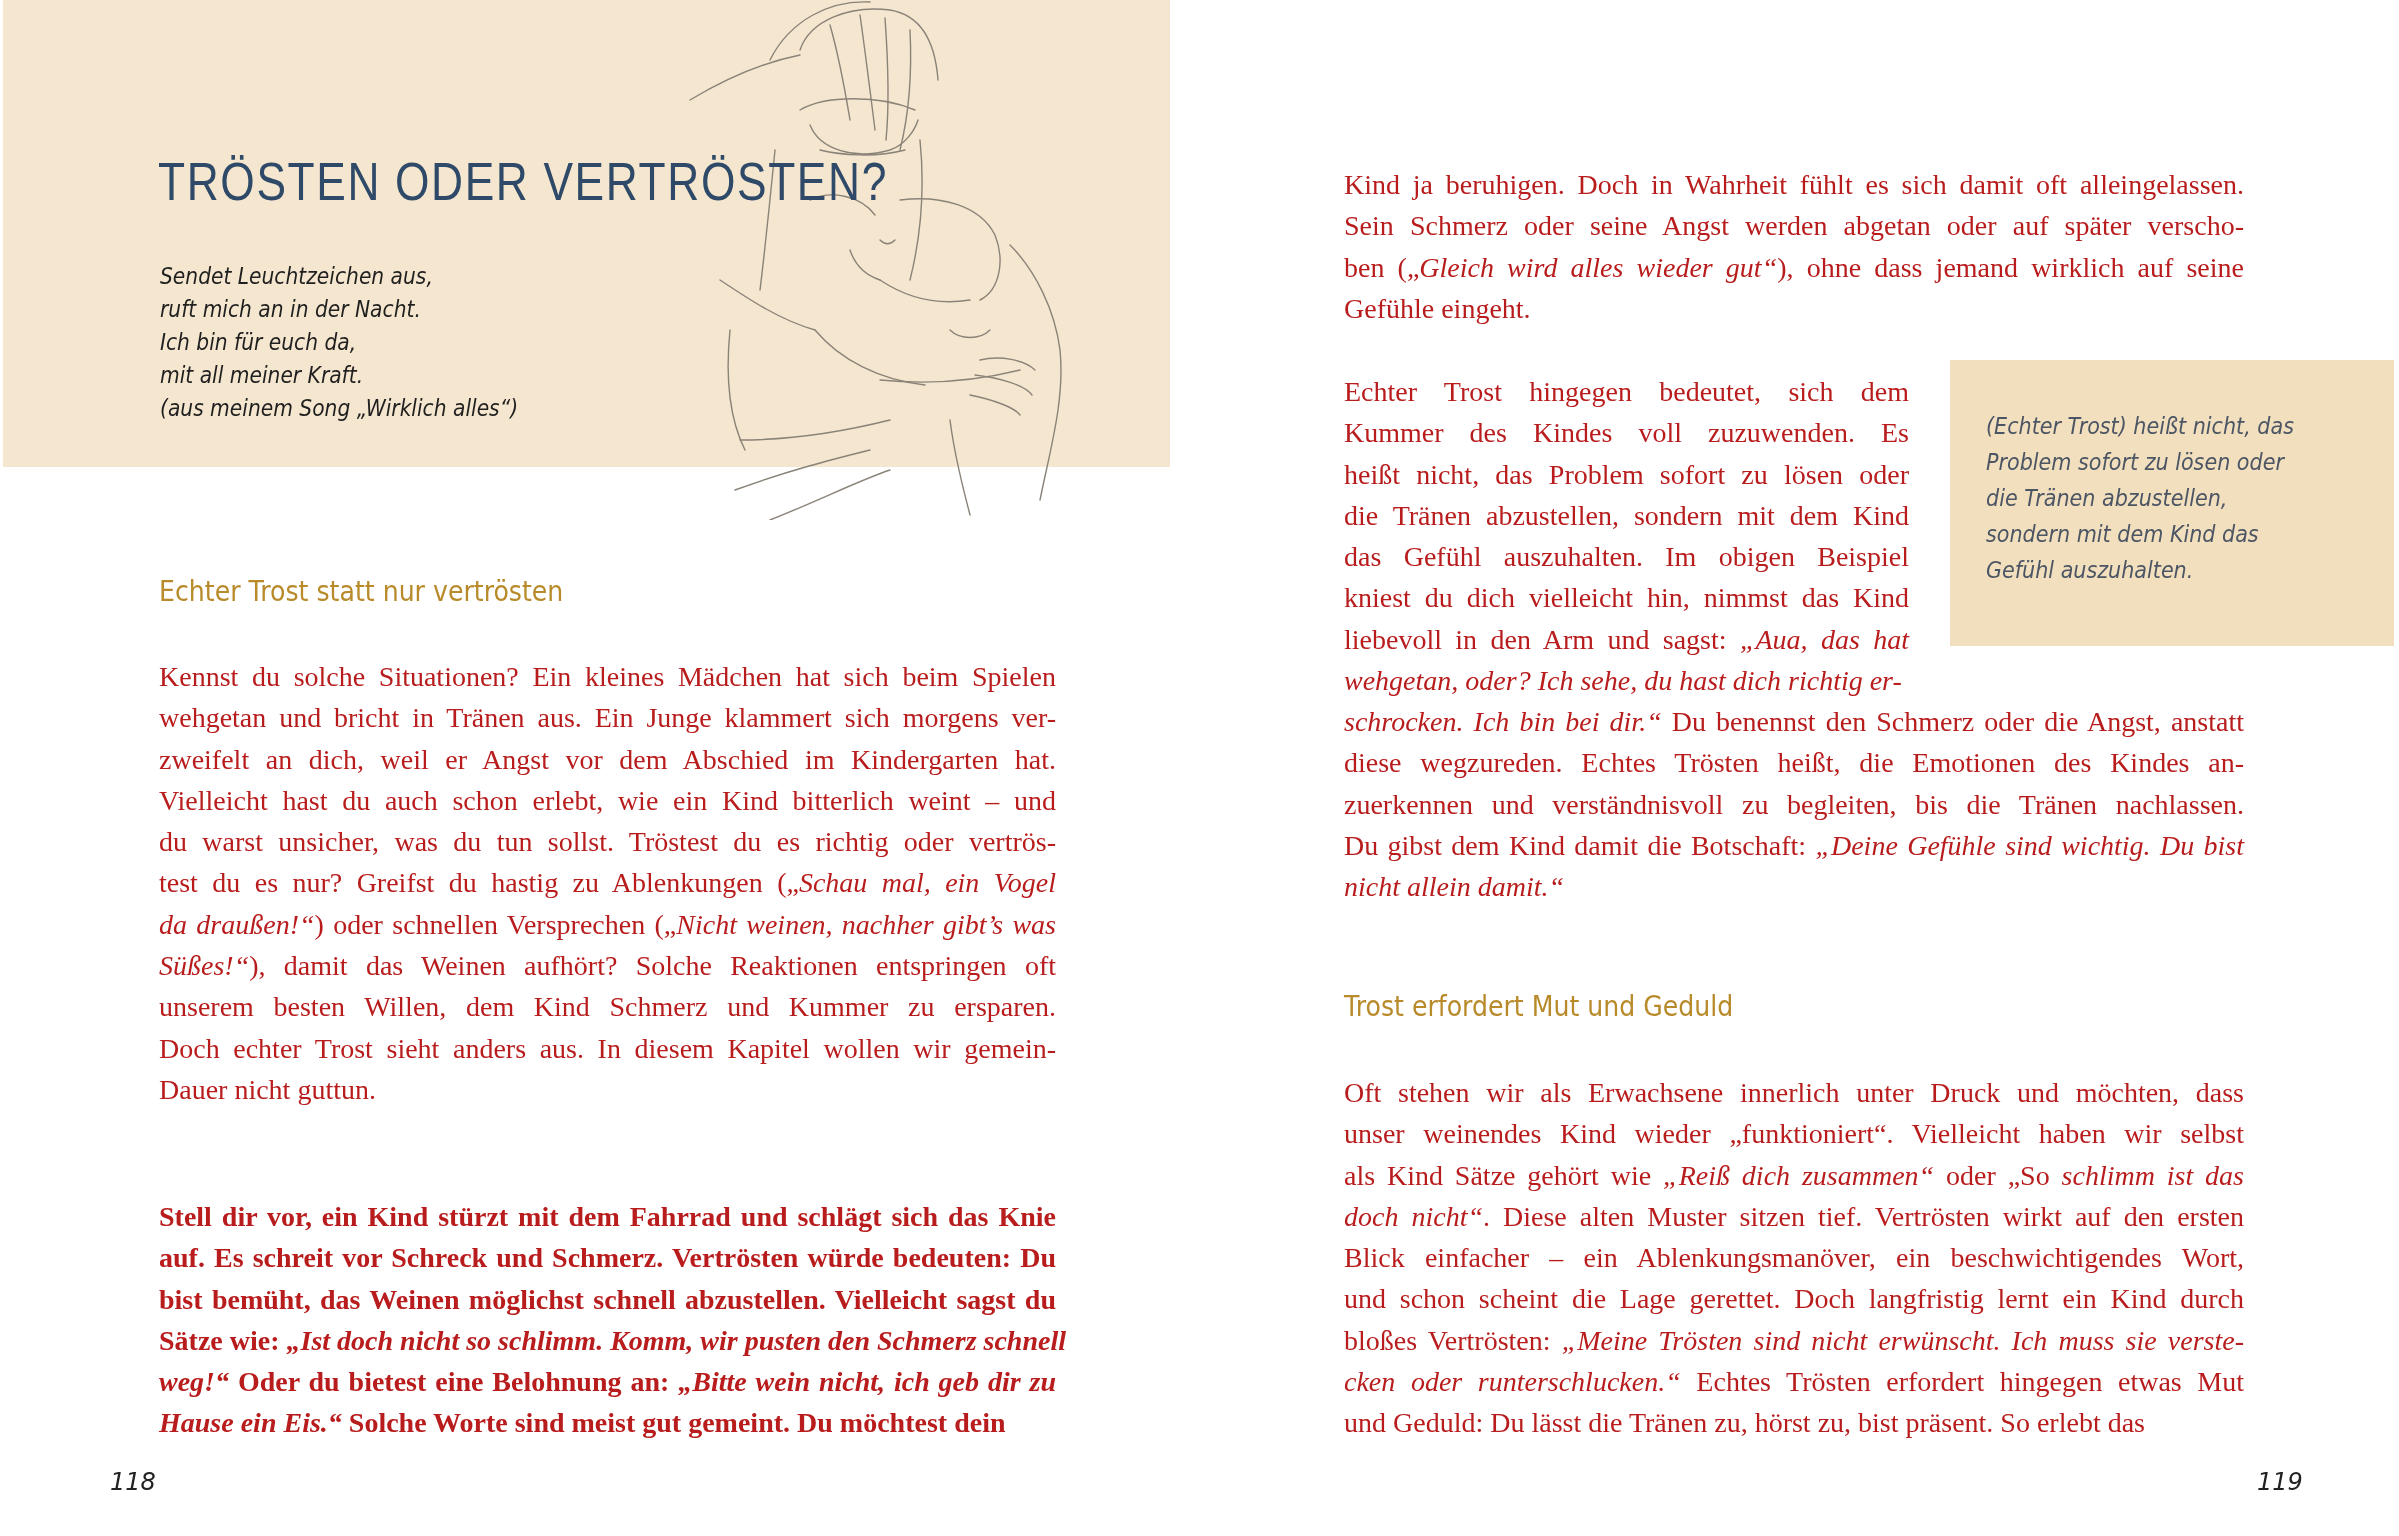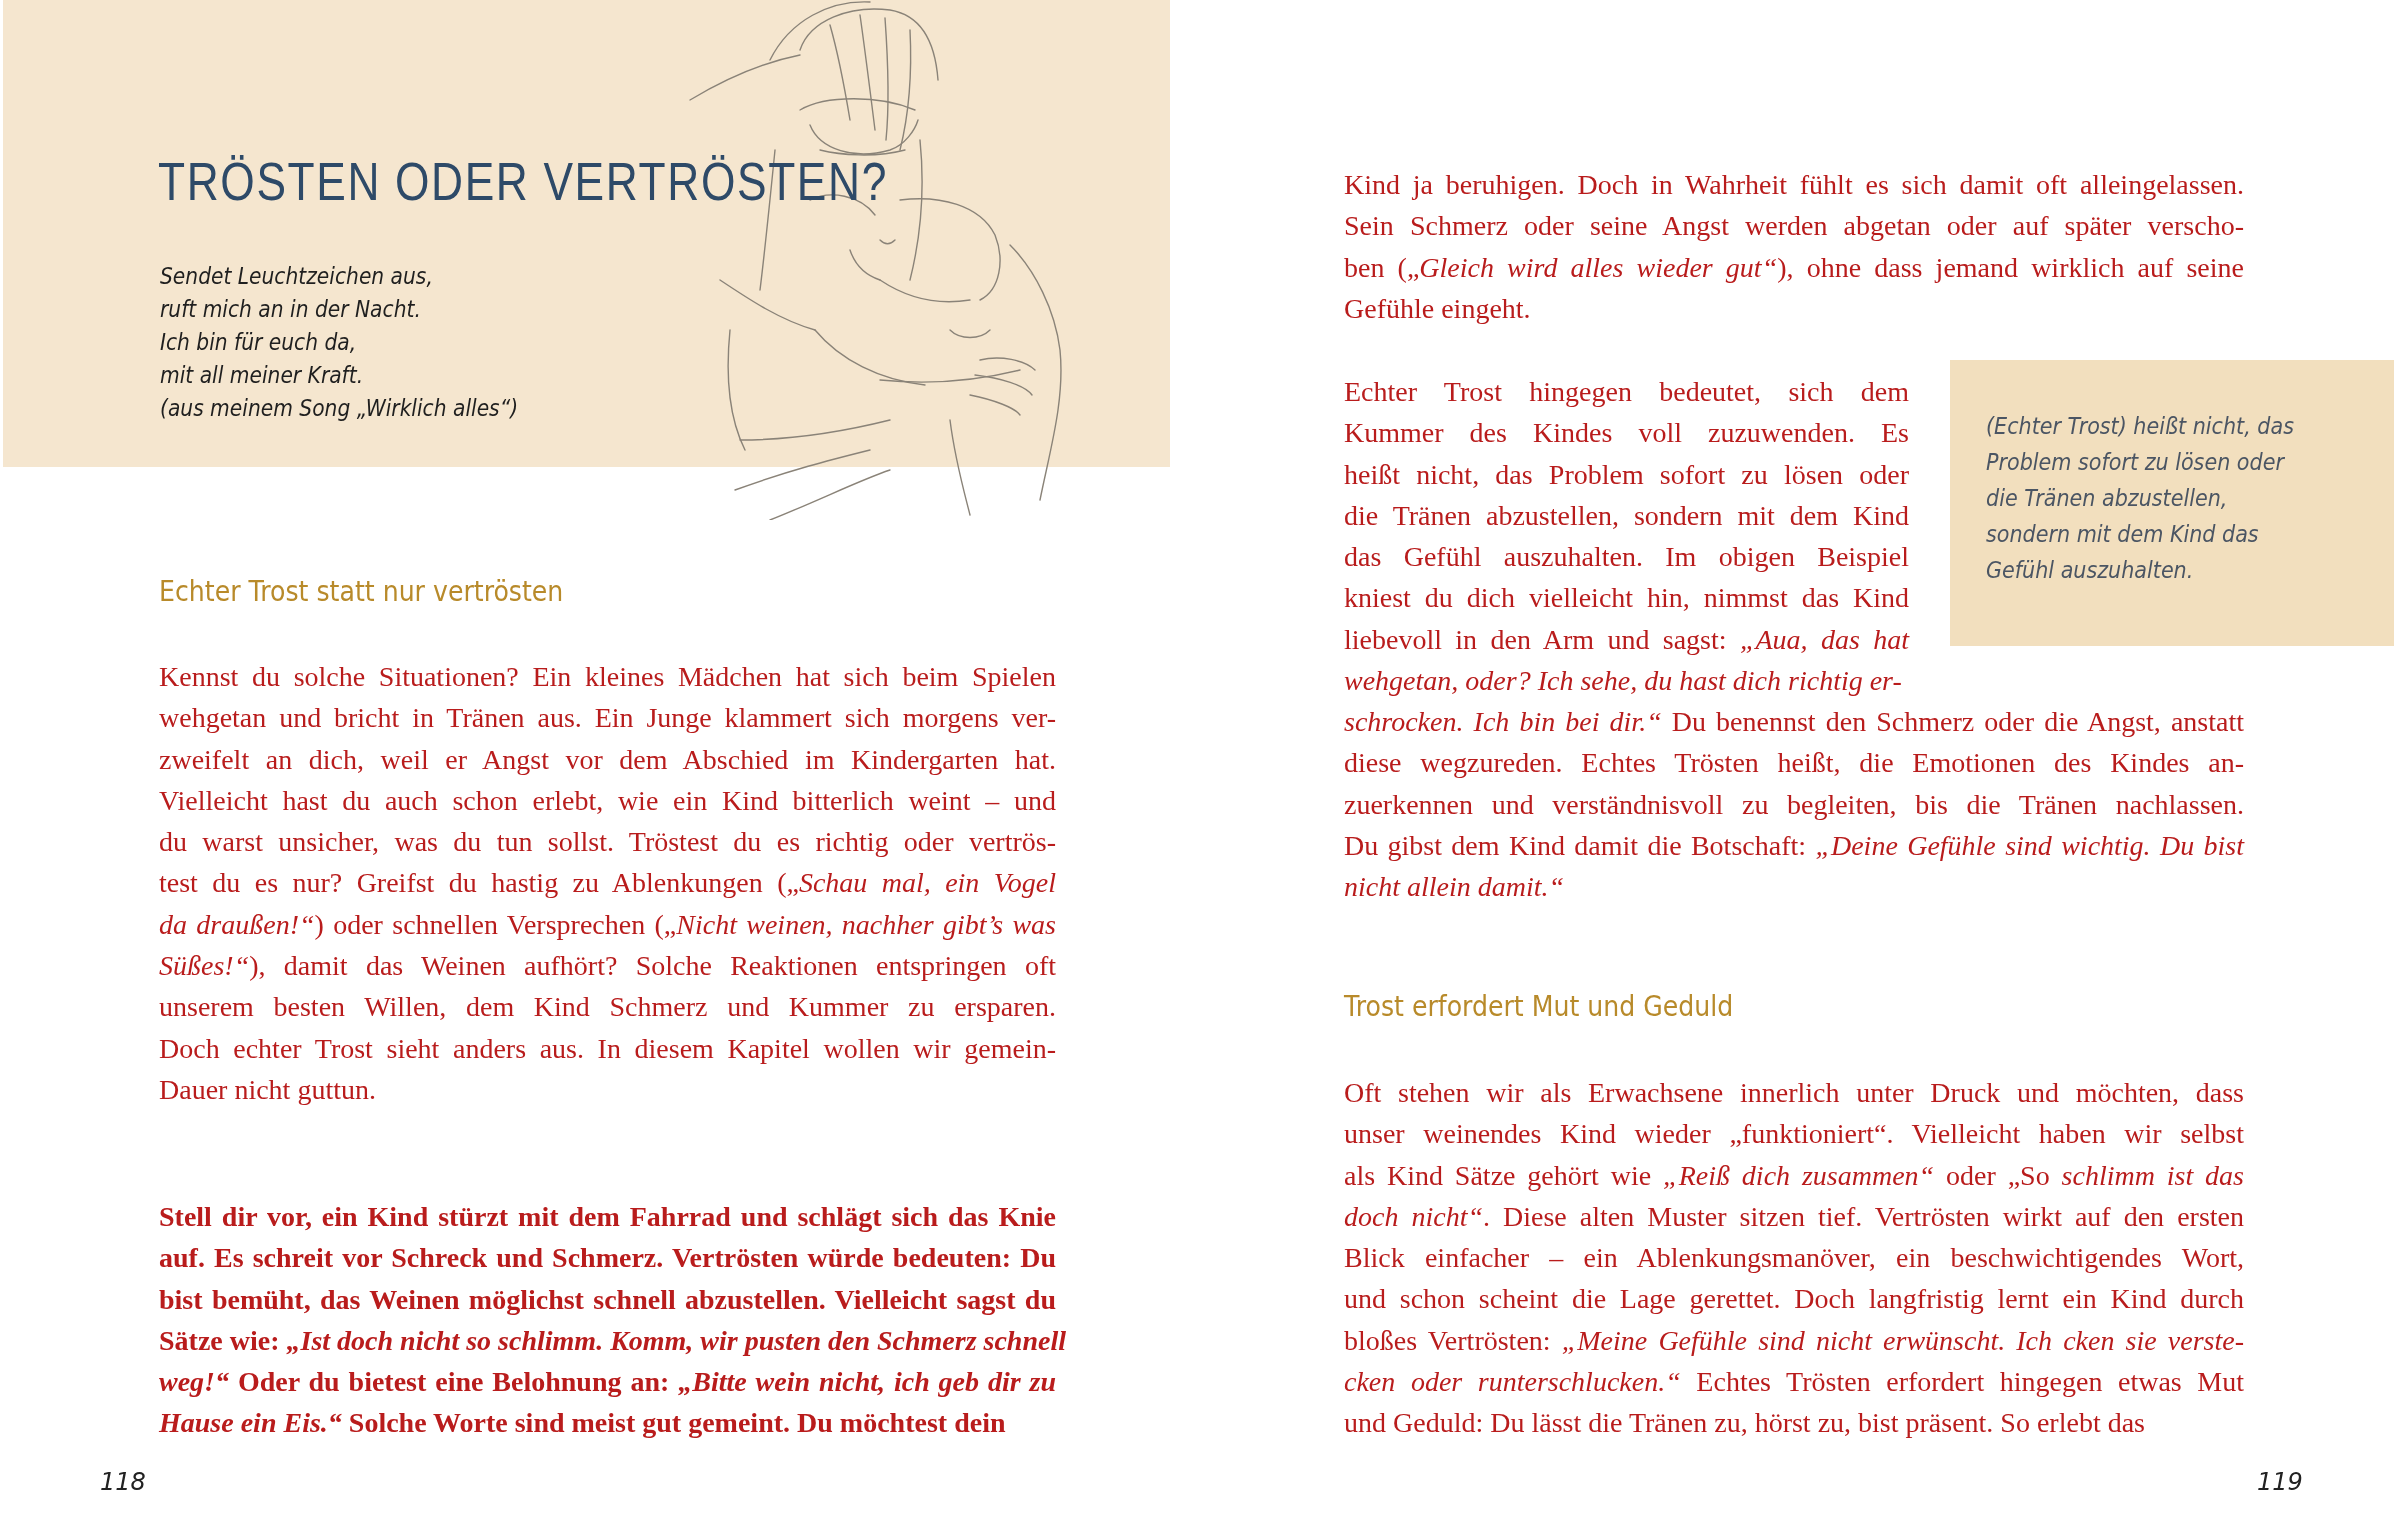--- a/index.html
+++ b/index.html
@@ -59,21 +59,21 @@
     font-size: 23px; line-height: 36px; color: #4b5563;
     transform: scaleX(0.9); transform-origin: left top;
   }
   .sidebar-text div { white-space: nowrap; }
 
   .page-number {
     position: absolute; top: 1468px;
     font-family: "DejaVu Sans", sans-serif; font-style: italic;
     font-size: 24px; color: #222;
   }
-  .pn-left { left: 100px; }
+  .pn-left { left: 110px; }
   .pn-right { left: 2257px; }
 </style>
 </head>
 <body>
 
 <div class="spread">
 
   <div class="page page-left">
     <div class="header-block"></div>
 
@@ -185,20 +185,20 @@
 
     <h2 class="subheading sub-right">Trost erfordert Mut und Geduld</h2>
 
     <div class="body-text col-right" style="top:1072px;">
         <div class="ln"><span>Oft stehen wir als Erwachsene innerlich unter Druck und möchten, dass</span></div>
         <div class="ln"><span>unser weinendes Kind wieder „funktioniert“. Vielleicht haben wir selbst</span></div>
         <div class="ln"><span>als Kind Sätze gehört wie </span><i>„Reiß dich zusammen“</i><span> oder „So </span><i>schlimm ist das</i></div>
         <div class="ln"><i>doch nicht“</i><span>. Diese alten Muster sitzen tief. Vertrösten wirkt auf den ersten</span></div>
         <div class="ln"><span>Blick einfacher – ein Ablenkungsmanöver, ein beschwichtigendes Wort,</span></div>
         <div class="ln"><span>und schon scheint die Lage gerettet. Doch langfristig lernt ein Kind durch</span></div>
-        <div class="ln"><span>bloßes Vertrösten: </span><i>„Meine Gefühle sind nicht erwünscht. Ich cken sie verste-</i></div>
+        <div class="ln"><span>bloßes Vertrösten: </span><i>„Meine Trösten sind nicht erwünscht. Ich muss sie verste-</i></div>
         <div class="ln"><i>cken oder runterschlucken.“</i><span> Echtes Trösten erfordert hingegen etwas Mut</span></div>
         <div class="ln last"><span>und Geduld: Du lässt die Tränen zu, hörst zu, bist präsent. So erlebt das</span></div>
       </div>
 
     <div class="page-number pn-right">119</div>
   </div>
 </div>
 
 </body></html>

